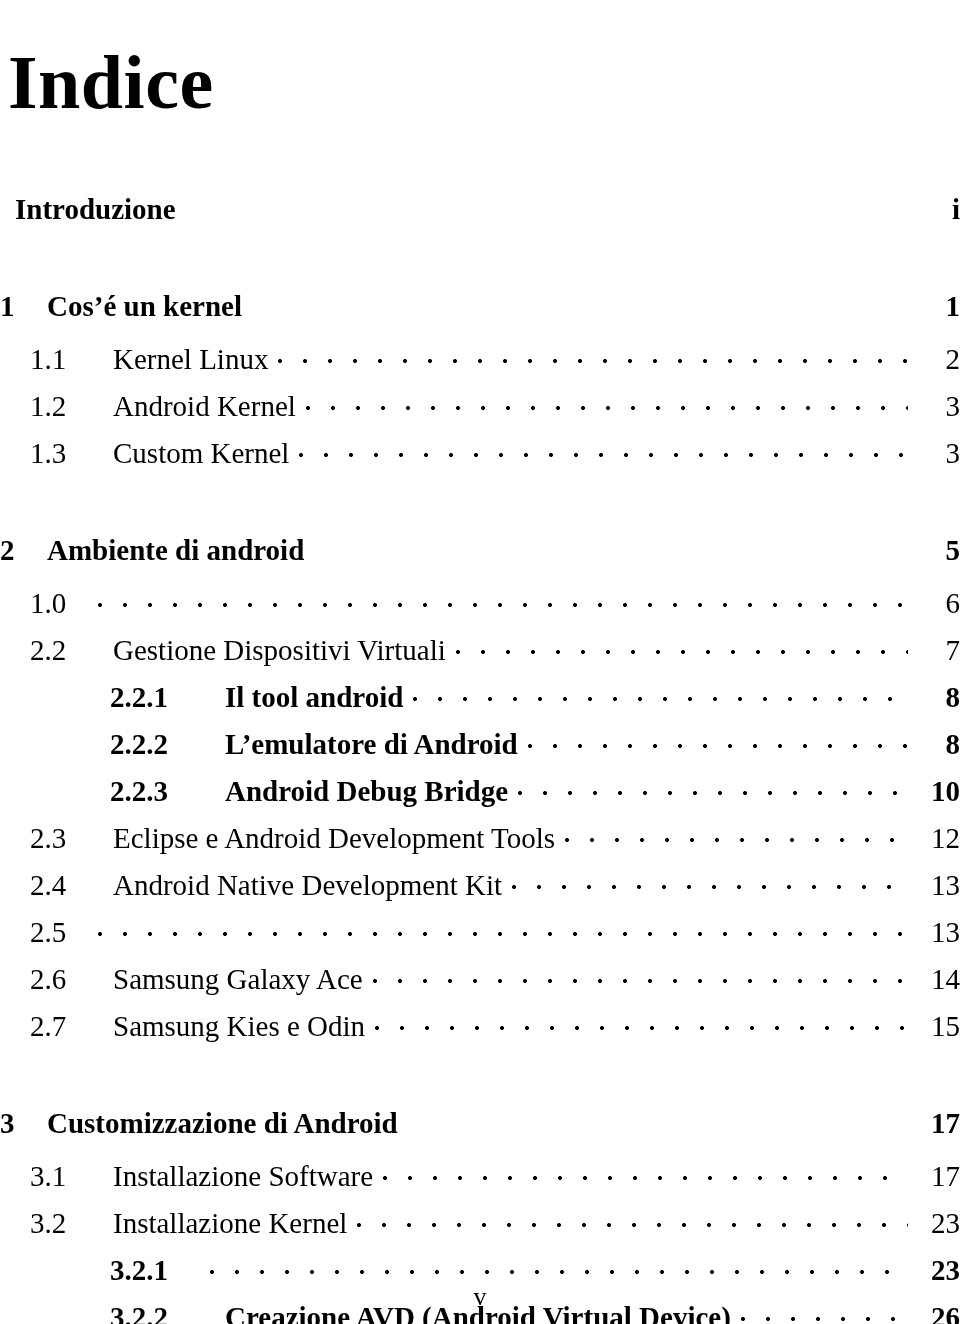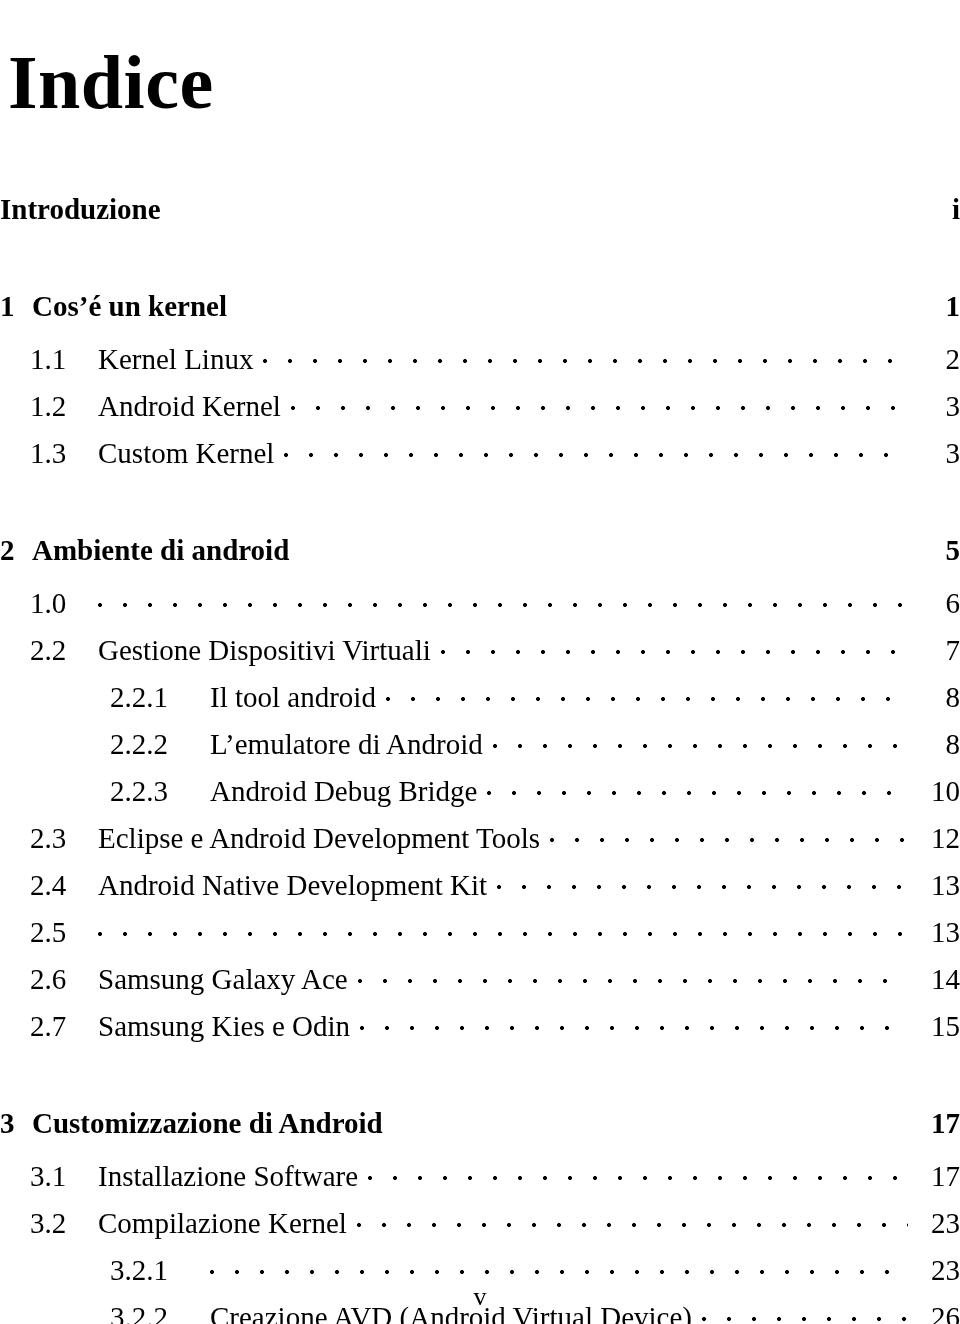--- a/index.html
+++ b/index.html
@@ -63,40 +63,41 @@
   .toc-entry.level-chapter {
     font-weight: bold;
     padding-left: 0px;
     margin-bottom: 6px;
   }
   .toc-entry.level-section {
     font-weight: normal;
     padding-left: 30px;
   }
   .toc-entry.level-subsection {
-    font-weight: normal;
+    font-weight: bold;
     padding-left: 110px;
   }
 
   
   .toc-entry.gap-before {
     margin-top: 50px;
   }
 
   .entry-num {
     flex: 0 0 auto;
     text-align: left;
   }
   .level-chapter .entry-num { min-width: 32px; }
   .level-section .entry-num { min-width: 68px; }
   .level-subsection .entry-num { min-width: 100px; }
 
   .entry-text {
     flex: 0 0 auto;
     padding-right: 10px;
+    margin-left: 15px;
   }
 
   .entry-dots {
     flex: 1 1 auto;
     overflow: hidden;
     height: 29px;
     position: relative;
     margin: 0 6px 0 0;
   }
   .entry-dots::before {
@@ -237,21 +238,21 @@
         <span class="entry-page">17</span>
       </div>
       <div class="toc-entry level-section">
         <span class="entry-num">3.1</span>
         <span class="entry-text">Installazione Software</span>
         <span class="entry-dots"></span>
         <span class="entry-page">17</span>
       </div>
       <div class="toc-entry level-section">
         <span class="entry-num">3.2</span>
-        <span class="entry-text">Compilazione Kernel</span>
+        <span class="entry-text">Installazione Kernel</span>
         <span class="entry-dots"></span>
         <span class="entry-page">23</span>
       </div>
       <div class="toc-entry level-subsection">
         <span class="entry-num">3.2.1</span>
         <span class="entry-dots"></span>
         <span class="entry-page">23</span>
       </div>
       <div class="toc-entry level-subsection">
         <span class="entry-num">3.2.2</span>

